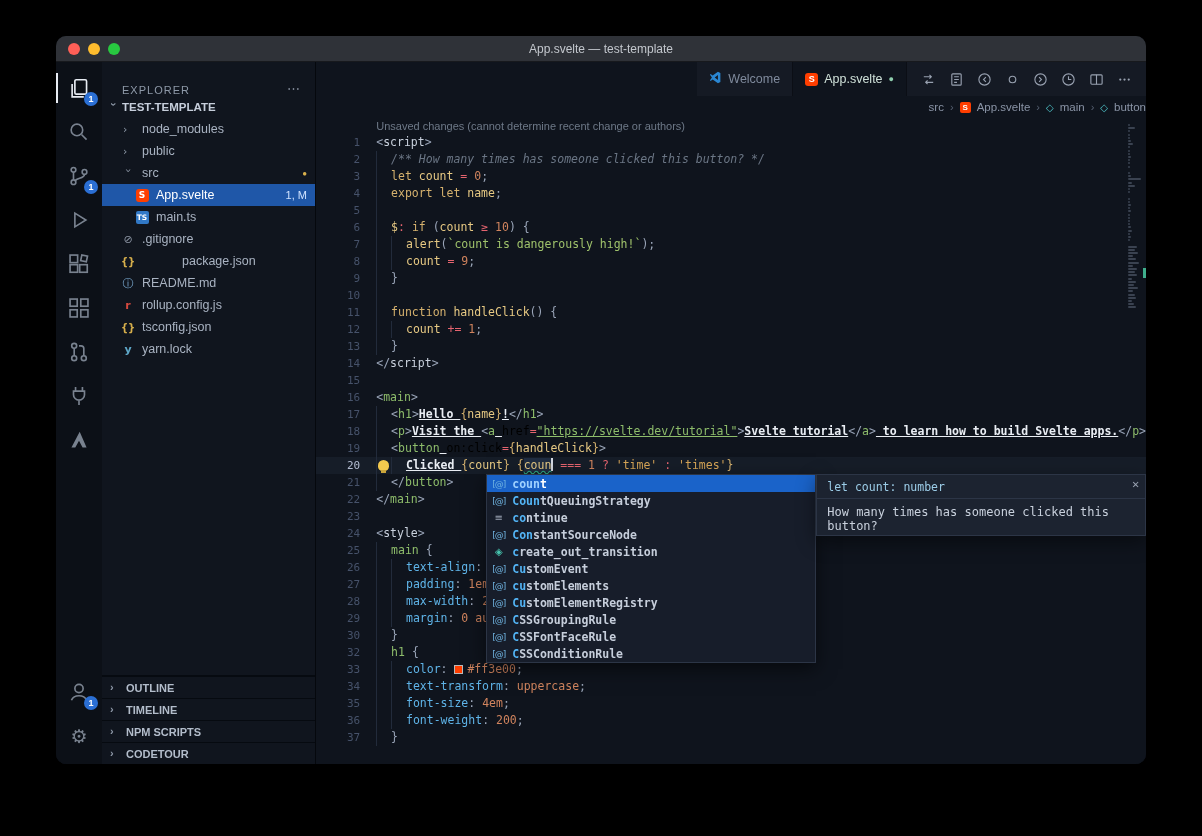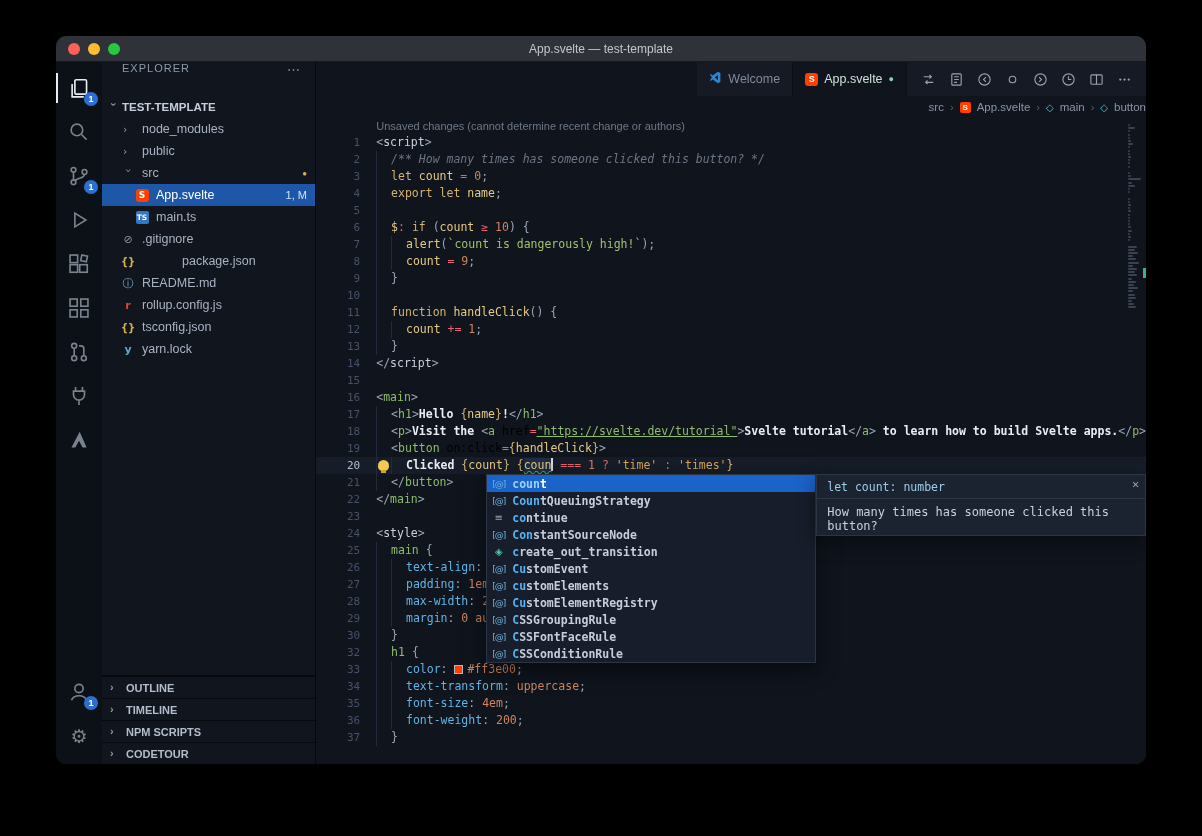--- a/index.html
+++ b/index.html
@@ -23,21 +23,21 @@
   .ab-item.active{color:#e8ecf3;}
   .ab-item.active::before{content:"";position:absolute;left:0;top:7px;bottom:7px;width:2px;background:#e8ecf3;}
   .ab-item svg{display:block;}
   .ab-badge{position:absolute;right:4px;bottom:4px;min-width:14px;height:14px;border-radius:8px;
     background:#2b6fd4;color:#fff;font-size:9px;display:grid;place-items:center;padding:0 3px;font-weight:700;}
   .ab-spacer{margin-top:auto;}
   .gear{font-family:"DejaVu Sans",sans-serif;font-size:19px;line-height:1;}
   
   .sidebar{width:214px;background:#10151e;border-right:1px solid #05080d;display:flex;flex-direction:column;
     flex:0 0 auto;font-size:12.5px;color:#a9b3c2;overflow:hidden;}
-  .sb-header{height:34px;display:flex;align-items:flex-start;padding:0 14px 0 20px;color:#8e99a8;font-size:11px;
+  .sb-header{height:34px;display:flex;align-items:flex-end;padding:0 14px 0 20px;color:#8e99a8;font-size:11px;
     letter-spacing:1px;flex:0 0 auto;}
   .sb-more{margin-left:auto;font-size:13px;color:#9aa3b2;cursor:pointer;}
   .sb-project{height:22px;display:flex;align-items:center;gap:4px;padding-left:6px;font-weight:700;
     color:#c6cedb;font-size:11.5px;flex:0 0 auto;}
   .chev{display:inline-block;width:10px;color:#8e99a8;font-size:11px;line-height:1;}
   .chev::before{content:"›";}
   .chev.exp{transform:rotate(90deg);}
   .sb-files{flex:0 0 auto;}
   .sb-row{height:22px;display:flex;align-items:center;gap:6px;cursor:pointer;padding-right:8px;}
   .sb-row.selected{background:#1f57a8;color:#fff;}
@@ -97,21 +97,21 @@
   .tk-st{color:#c9d1dd;margin-top:44px;}
   .tk-tag{color:#8ebd6b;}
   .tk-k{color:#d6b26e;}
   .tk-v{color:#e7c983;}
   .tk-op{color:#e5646f;}
   .tk-num{color:#d1845e;}
   .tk-s{color:#9fc26b;}
   .tk-s2{color:#d8a657;}
   .tk-lnk{color:#8ebd6b;text-decoration:underline;}
   .tk-cm{color:#6b7685;font-style:italic;}
-  .tk-tx{color:#e9edf3;font-weight:600;}
+  .tk-tx{color:#e9edf3;font-weight:600;text-decoration:underline;}
   .tk-pb{color:#d6b26e;}
   .tk-prop{color:#5fb4e8;}
   .tk-val{color:#d1845e;}
   .tk-sel{color:#8ebd6b;}
   .tk-g{display:inline-block;border-left:1px solid #222b3b;}
   .tk-sq{color:#e7c983;background:rgba(90,130,200,.16);text-decoration:underline;
     text-decoration-style:wavy;text-decoration-color:#2faf89;}
   .tk-cur{display:inline-block;width:0;height:13px;border-left:2px solid #d4d9e2;vertical-align:-2px;}
   .tk-swatch{display:inline-block;width:9px;height:9px;border:1px solid #b9b9b9;margin-right:4px;
     vertical-align:-1px;}

